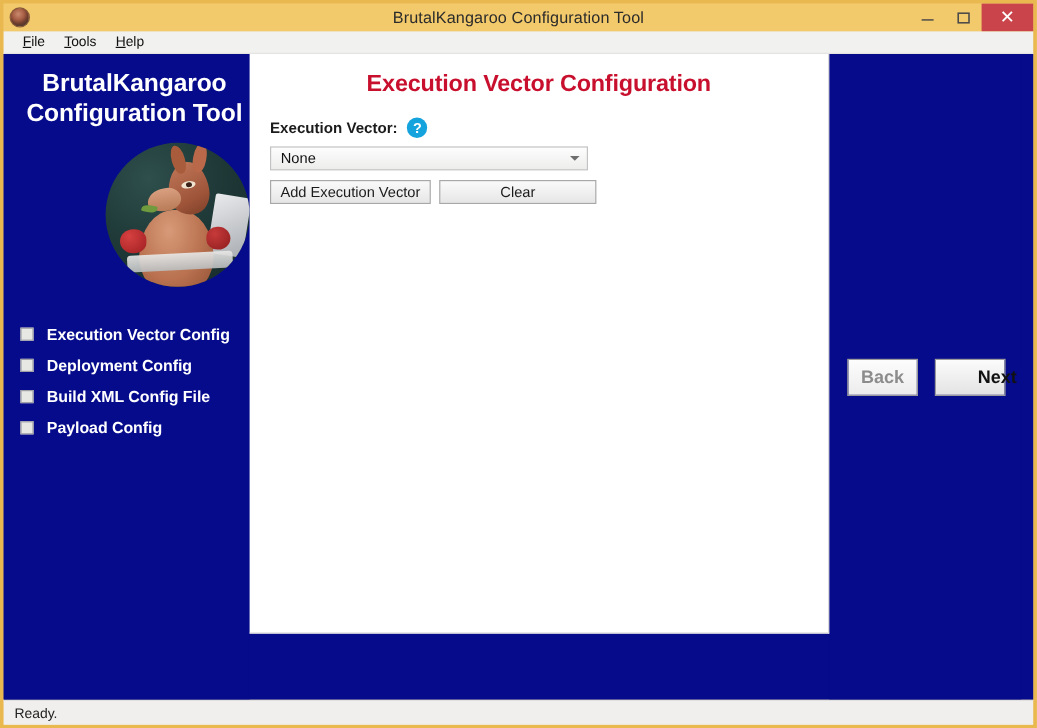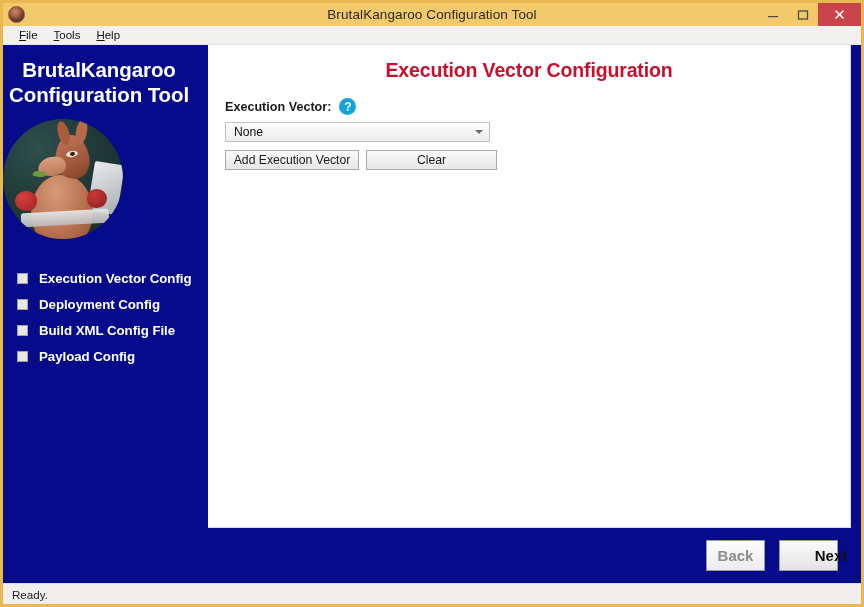--- a/index.html
+++ b/index.html
@@ -106,21 +106,21 @@
   }
 
   
   #sidebar {
     width: 205px;
     flex: 0 0 205px;
     background: #060b8c;
     padding-top: 12px;
     display: flex;
     flex-direction: column;
-    align-items: flex-start;
+    align-items: flex-end;
   }
   #sidebar-title {
     color: #ffffff;
     font-size: 20.5px;
     font-weight: bold;
     text-align: center;
     line-height: 1.22;
     letter-spacing: -0.1px;
     padding: 0 6px;
   }
@@ -254,21 +254,21 @@
     font-weight: bold;
     letter-spacing: -0.05px;
     white-space: nowrap;
   }
 
   
   #content-wrap {
     flex: 1 1 auto;
     position: relative;
     display: flex;
-    flex-direction: column;
+    flex-direction: row;
     padding: 0 10px 0 0;
   }
   #content-panel {
     background: #ffffff;
     height: 483px;
     flex: 0 0 483px;
     position: relative;
     border: 1px solid #d9d9d9;
     border-top: none;
     border-left: none;

